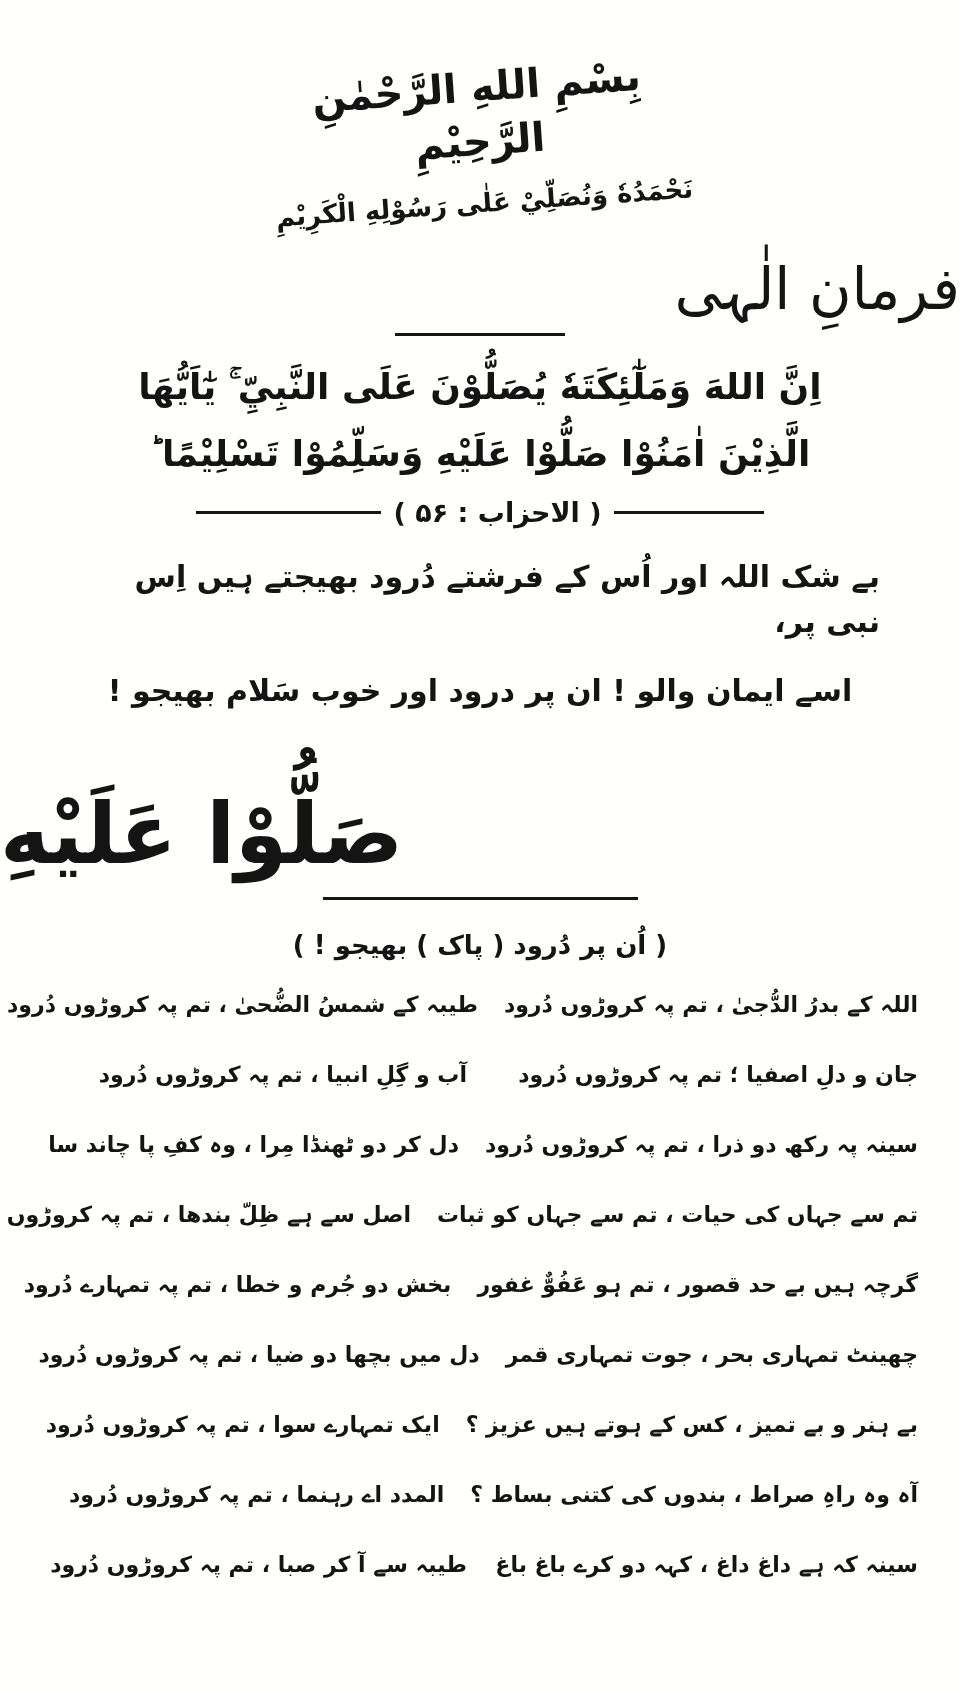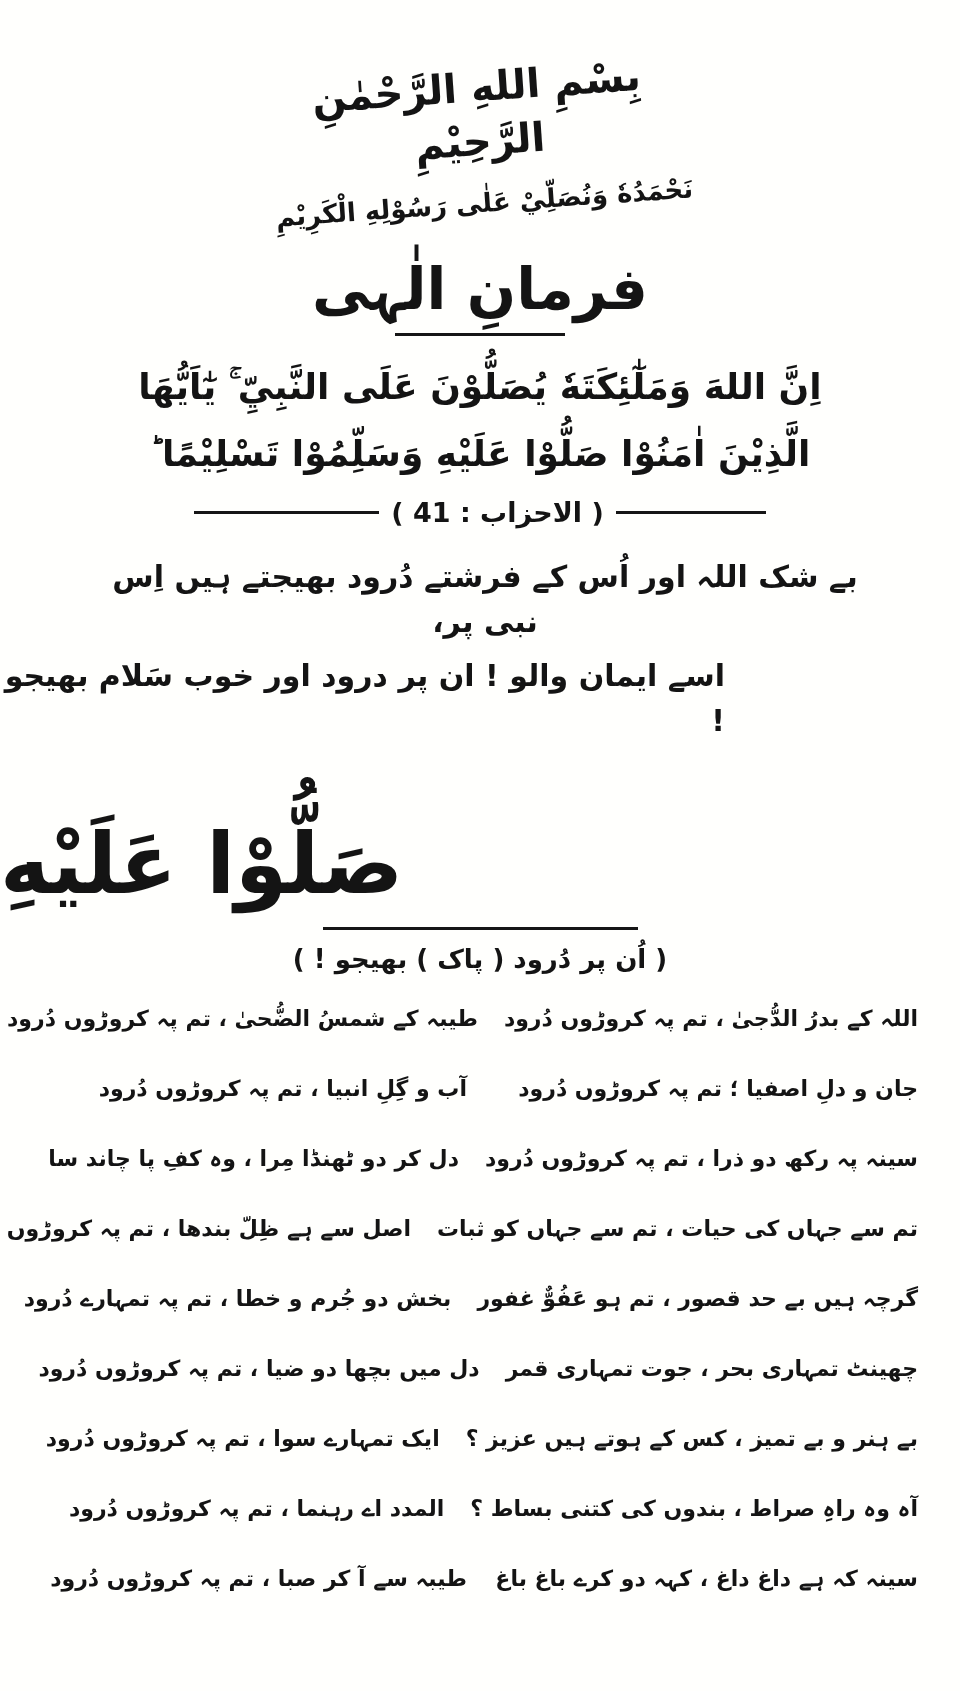--- a/index.html
+++ b/index.html
@@ -38,23 +38,23 @@
   }
   .bismillah .l2 {
     font-size: 26px;
     font-weight: bold;
     display: block;
     margin-top: 18px;
   }
 
   
   .farman-title {
-    text-align: center;
+    text-align: right;
     font-size: 58px;
-    font-weight: bold;
+    font-weight: normal;
     margin-top: 34px;
     letter-spacing: 2px;
   }
   .rule {
     background: #161616;
     border: none;
     margin: 0 auto;
   }
   .farman-underline {
     width: 170px;
@@ -97,49 +97,48 @@
 
   
   .translation {
     margin-top: 26px;
     font-size: 30px;
     font-weight: bold;
     line-height: 1.5;
   }
   .translation .t1 {
     display: block;
-    text-align: center;
+    text-align: right;
     padding-right: 80px;
     padding-left: 90px;
   }
   .translation .t2 {
     display: block;
-    text-align: right;
-    padding-right: 235px;
-    margin-top: 9px;
+    text-align: center;
+    margin-top: 24px;
   }
 
   
   .salloo-title {
     text-align: left;
     font-size: 84px;
     font-weight: bold;
     margin-top: 72px;
     letter-spacing: 3px;
   }
   .salloo-underline {
     width: 315px;
     height: 3px;
     margin-top: 14px;
   }
   .salloo-subtitle {
     text-align: center;
     font-size: 26px;
     font-weight: bold;
-    margin-top: 14px;
+    margin-top: 30px;
   }
 
   
   .poem {
     direction: rtl;
     display: flex;
     flex-direction: column;
     gap: 37px;
     margin-top: 28px;
     padding: 0 42px;
@@ -172,21 +171,21 @@
   <div class="farman-title">فرمانِ الٰہی</div>
   <div class="rule farman-underline"></div>
 
   <div class="verse">
     <span class="vline">اِنَّ اللهَ وَمَلٰٓئِكَتَهٗ يُصَلُّوْنَ عَلَى النَّبِيِّ ۚ يٰٓاَيُّهَا</span>
     <span class="vline">الَّذِيْنَ اٰمَنُوْا صَلُّوْا عَلَيْهِ وَسَلِّمُوْا تَسْلِيْمًا ؕ</span>
   </div>
 
   <div class="reference-row">
     <span class="ref-rule r-right"></span>
-    <span class="reference-text">( الاحزاب : 41 )</span>
+    <span class="reference-text">( الاحزاب : ۵۶ )</span>
     <span class="ref-rule r-left"></span>
   </div>
 
   <div class="translation">
     <span class="t1">بے شک اللہ اور اُس کے فرشتے دُرود بھیجتے ہیں اِس نبی پر،</span>
     <span class="t2">اسے ایمان والو ! ان پر درود اور خوب سَلام بھیجو !</span>
   </div>
 
   <div class="salloo-title">صَلُّوْا عَلَيْهِ</div>
   <div class="rule salloo-underline"></div>

